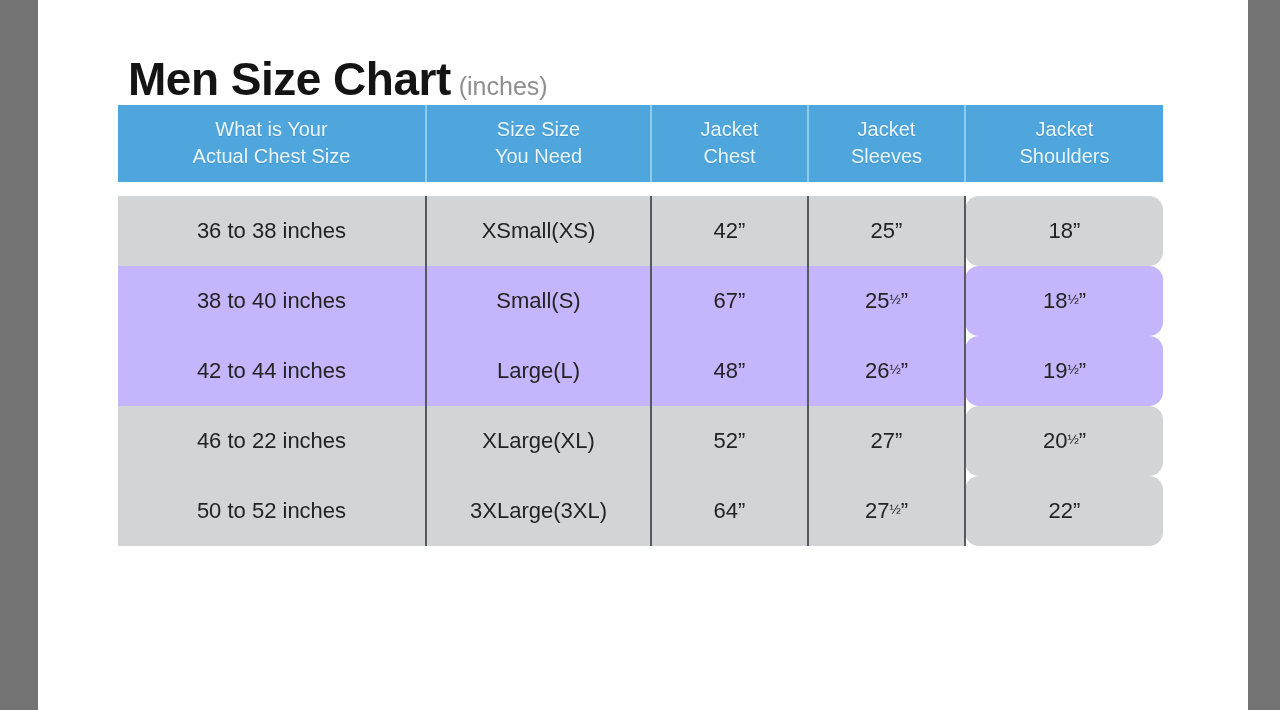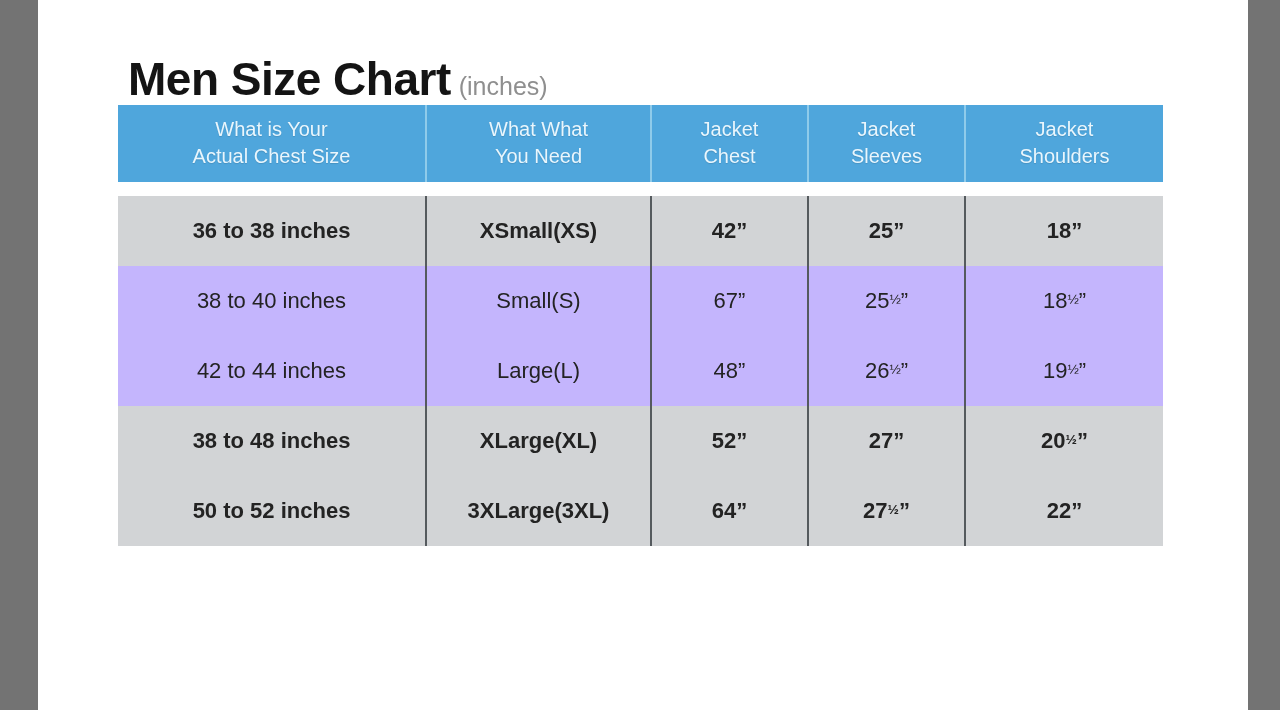--- a/index.html
+++ b/index.html
@@ -94,22 +94,22 @@
 
   tbody td {
     font-size: 22px;
     color: #232323;
     text-align: center;
     height: 70px;
     padding: 0 4px;
     vertical-align: middle;
     border-right: 2px solid #555a5e;
   }
-  tbody td:last-child { border-right: none; }
-  tbody tr.shade td { background: #d2d4d6; font-weight: bold; }
+  tbody td:last-child { border-right: none; border-radius: 14px; }
+  tbody tr.shade td { background: #d2d4d6; }
   tbody tr.plain td { background: #c4b5fd; }
 
   
   #spacer-row td {
     height: 14px;
     padding: 0;
     background: #ffffff;
     border-right: none;
   }
 
@@ -142,21 +142,21 @@
           <col class="c4">
           <col class="c5">
       </colgroup>
       <thead>
         <tr>
           <th>
             <span class="hline">What is Your</span>
             <span class="hline">Actual Chest Size</span>
           </th>
           <th>
-            <span class="hline">What What</span>
+            <span class="hline">Size Size</span>
             <span class="hline">You Need</span>
           </th>
           <th>
             <span class="hline">Jacket</span>
             <span class="hline">Chest</span>
           </th>
           <th>
             <span class="hline">Jacket</span>
             <span class="hline">Sleeves</span>
           </th>
@@ -185,21 +185,21 @@
             <td>18<span class="frac">½</span><span class="inchmark">”</span></td>
           </tr>
           <tr class="plain">
             <td>42 to 44 inches</td>
             <td>Large(L)</td>
             <td>48”</td>
             <td>26<span class="frac">½</span><span class="inchmark">”</span></td>
             <td>19<span class="frac">½</span><span class="inchmark">”</span></td>
           </tr>
           <tr class="shade">
-            <td>38 to 48 inches</td>
+            <td>46 to 22 inches</td>
             <td>XLarge(XL)</td>
             <td>52”</td>
             <td>27”</td>
             <td>20<span class="frac">½</span><span class="inchmark">”</span></td>
           </tr>
           <tr class="shade">
             <td>50 to 52 inches</td>
             <td>3XLarge(3XL)</td>
             <td>64”</td>
             <td>27<span class="frac">½</span><span class="inchmark">”</span></td>

